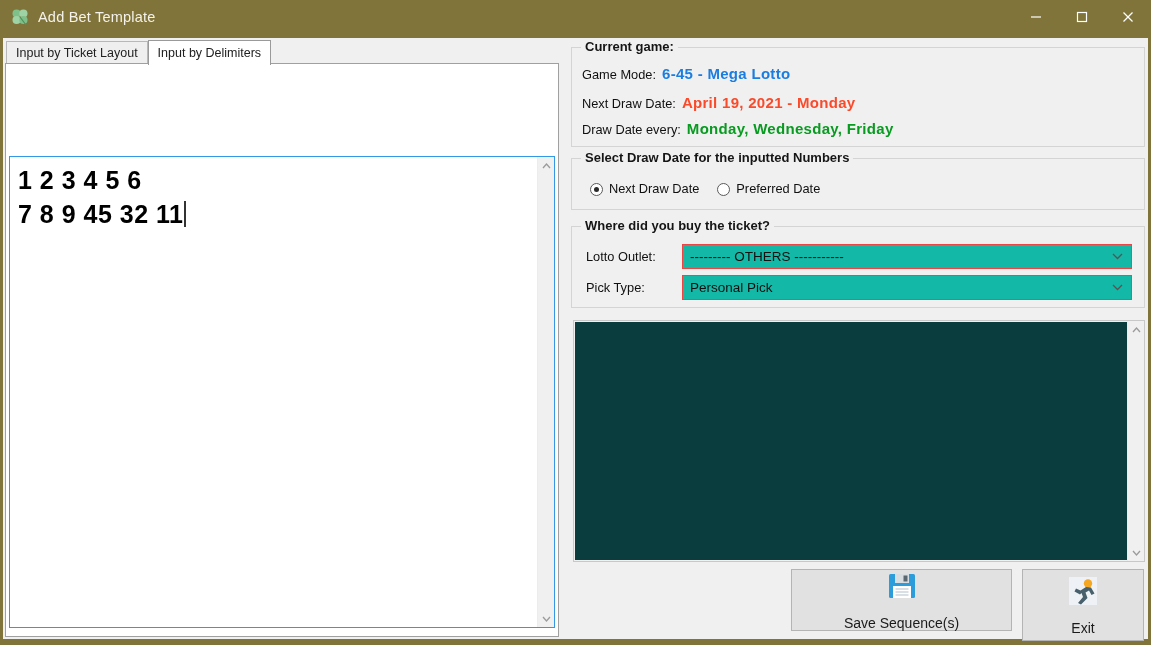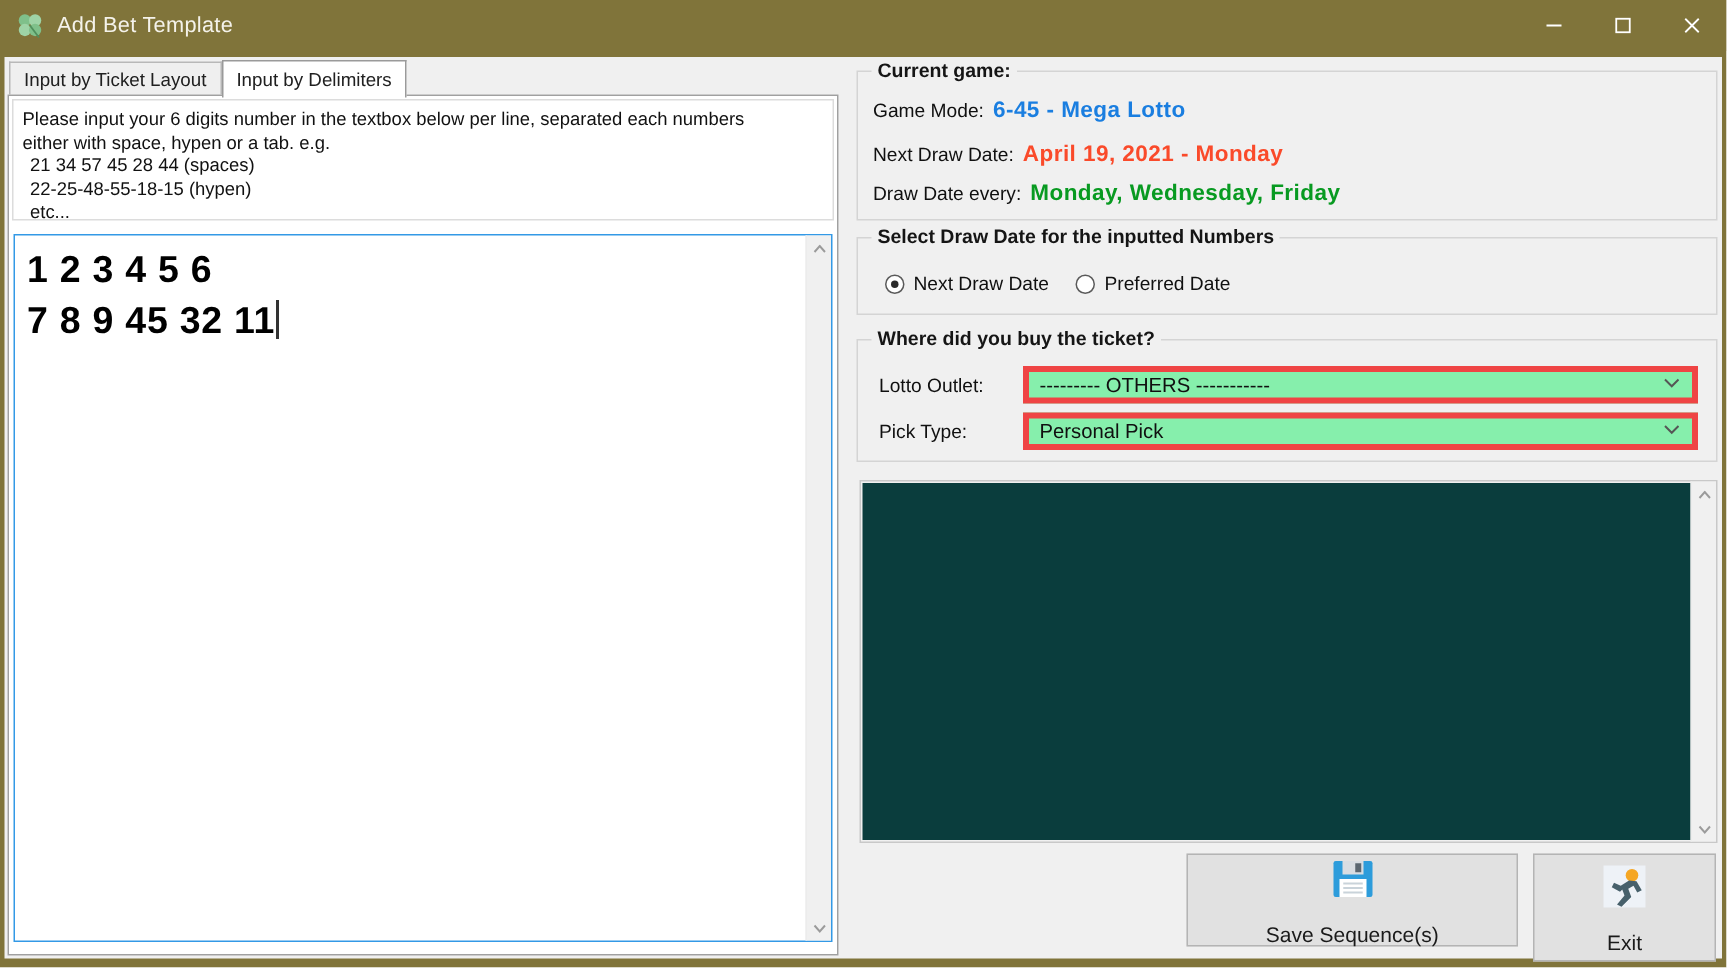--- a/index.html
+++ b/index.html
@@ -276,22 +276,22 @@
   }
   .form-label {
     font-size: 12.8px;
     color: #101010;
     width: 96px;
     white-space: nowrap;
   }
   .combo {
     width: 450px;
     height: 25px;
-    background: #86efac;
-    border: 4px solid #ef4444;
+    background: #14b8a6;
+    border: 1px solid #ef4444;
     box-sizing: border-box;
     display: flex;
     align-items: center;
     position: relative;
   }
   .combo-text {
     font-size: 13.5px;
     color: #101010;
     padding-left: 7px;
     white-space: nowrap;
@@ -390,27 +390,20 @@
         <div class="tab inactive">
           <span>Input by Ticket Layout</span>
         </div>
         <div class="tab active">
           <span>Input by Delimiters</span>
         </div>
       </div>
 
       <div class="tabpage">
 
-        <div class="instructions">
-          <div>Please input your 6 digits number in the textbox below per line, separated each numbers</div>
-          <div>either with space, hypen or a tab. e.g.</div>
-          <div class="ind">21 34 57 45 28 44 (spaces)</div>
-          <div class="ind">22-25-48-55-18-15 (hypen)</div>
-          <div class="ind">etc...</div>
-        </div>
 
         <div class="numbox-wrap">
           <div class="numbox-text"><span>1 2 3 4 5 6</span><br><span>7 8 9 45 32 11</span><span class="caret"></span></div>
           <div class="vscroll">
             <div class="sb-arrow up">
               <svg width="9" height="6" viewBox="0 0 9 6">
                   <polyline points="1,5 4.5,1 8,5" fill="none" stroke="#9b9b9b" stroke-width="1.3"></polyline>
                 </svg>
             </div>
             <div class="sb-arrow down">

